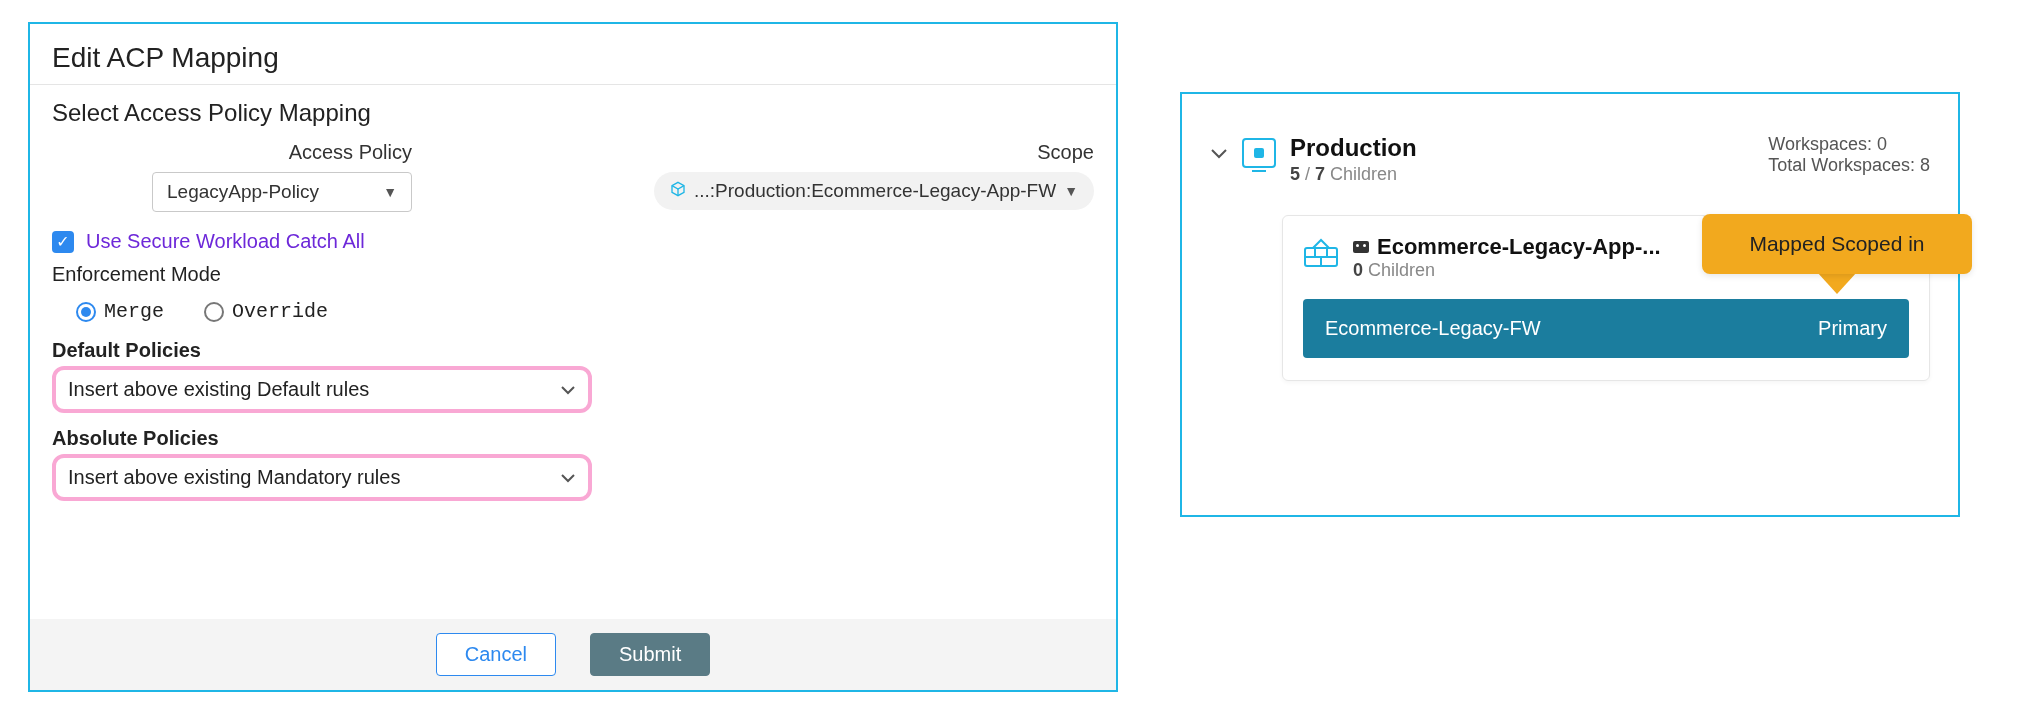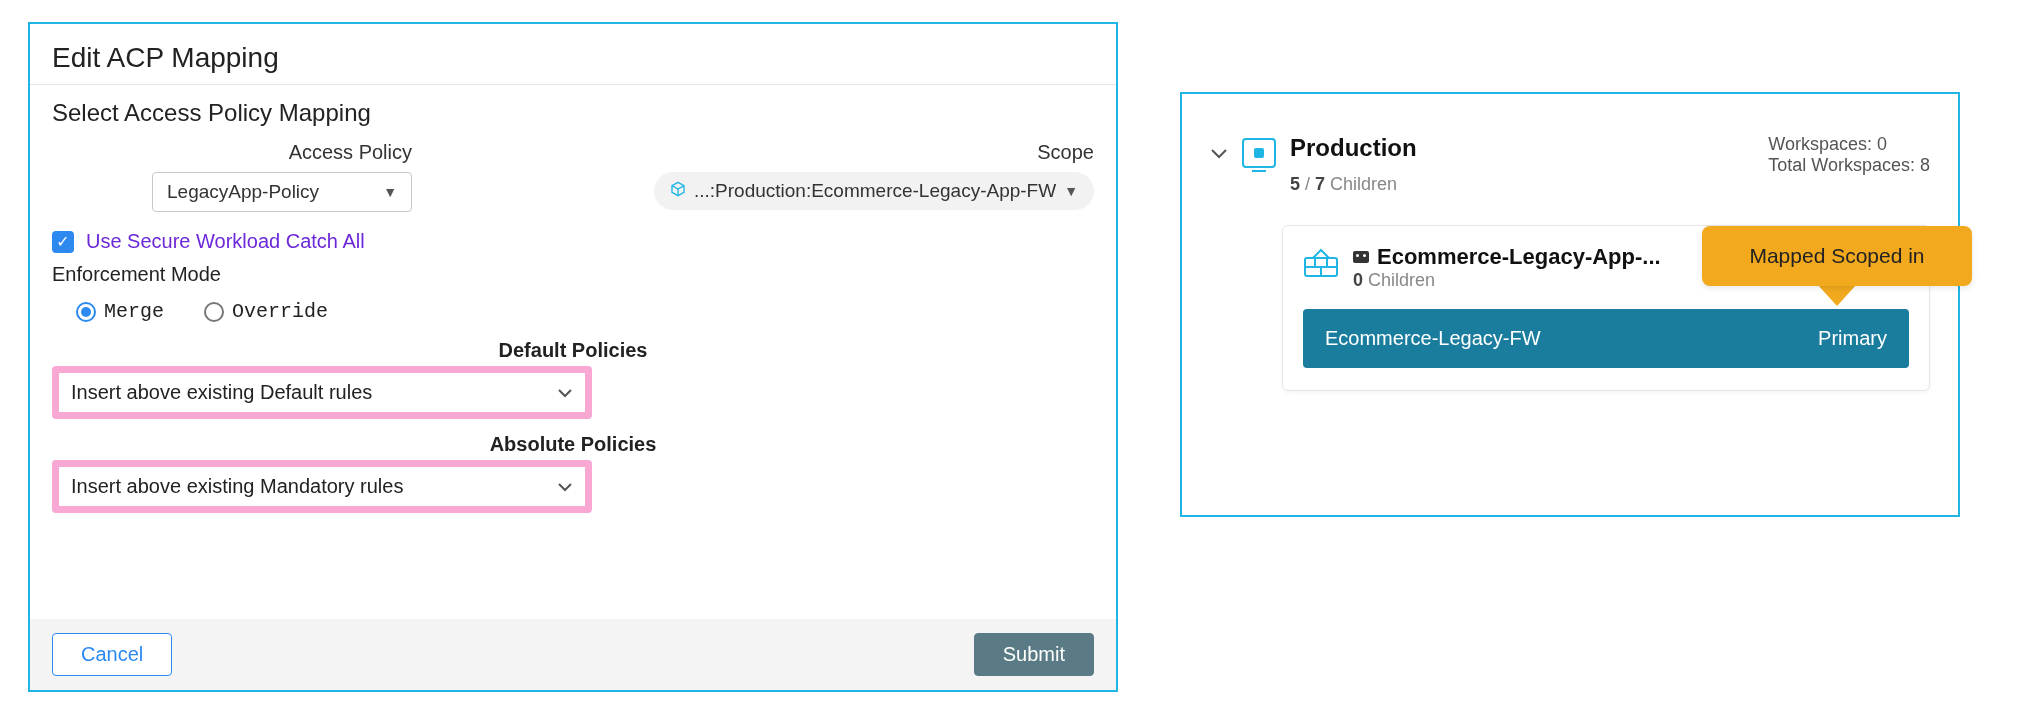--- a/index.html
+++ b/index.html
@@ -111,40 +111,40 @@
     padding: 8px 0 16px 24px;
   }
   .radio-item {display:flex;align-items:center;cursor:pointer;}
   .radio-outer {
     width:20px;height:20px;border:2px solid #777;border-radius:50%;
     display:inline-flex;align-items:center;justify-content:center;margin-right:8px;
   }
   .radio-outer.selected { border-color:#2d89ef;}
   .radio-inner {width:10px;height:10px;border-radius:50%;background:#2d89ef;}
   .radio-label{font-size:20px;color:#222;font-family:Liberation Mono, monospace;}
-  .bold-label {font-weight:600;font-size:20px;color:#222;margin-bottom:4px;text-align:center;}
+  .bold-label {font-weight:600;font-size:20px;color:#222;margin-bottom:4px;}
   .select-box {
     width:540px;
-    border:7px solid #f9a8d4;
-    border-radius:4px;
+    border:4px solid #f9a8d4;
+    border-radius:12px;
     padding:8px 12px;
     display:flex;align-items:center;justify-content:space-between;
     font-size:20px;
     color:#222;
     cursor:pointer;
     margin-bottom:14px;
   }
   .select-box .chevron { color:#555; font-size:16px;}
   .btn-bar {
     position:absolute;
     left:0; right:0; bottom:0;
     background:#f4f4f4;
     padding:14px 22px;
     display:flex;
-    justify-content:space-between;
+    justify-content:center;
     gap:34px;
   }
   .btn {
     padding:9px 28px;
     font-size:20px;
     border-radius:4px;
     cursor:pointer;
   }
   .btn-cancel { background:#fff;border:1px solid #2d89ef;color:#2d89ef;}
   .btn-submit { background:#5a7b85;border:1px solid #5a7b85;color:#fff;}
@@ -169,21 +169,21 @@
   }
   .monitor-icon{
     width:34px;height:30px;border:2px solid #1fb6e6;border-radius:4px;
     position:relative;margin-top:4px;
   }
   .monitor-icon::after{
     content:"";position:absolute;left:50%;bottom:-6px;width:14px;height:2px;background:#1fb6e6;transform:translateX(-50%);
   }
   .monitor-icon .dot{position:absolute;left:50%;top:50%;width:10px;height:10px;background:#1fb6e6;border-radius:2px;transform:translate(-50%,-50%);}
   .root-title{font-size:24px;font-weight:700;color:#111;}
-  .root-sub{font-size:18px;color:#888;margin-top:12px;}
+  .root-sub{font-size:18px;color:#888;margin-top:2px;}
   .root-sub b{color:#444;font-weight:600;}
   .stats-col{margin-left:auto;text-align:left;font-size:18px;color:#555;}
   .stats-col .line{white-space:nowrap;}
   .child-card{
     margin:30px 0 0 72px;
     border:1px solid #e6e6e6;
     border-radius:6px;
     padding:18px 20px 22px 20px;
     position:relative;
     box-shadow:0 2px 4px rgba(0,0,0,0.04);
@@ -209,21 +209,21 @@
     border-radius:4px;
     padding:18px 22px;
     display:flex;
     justify-content:space-between;
     align-items:center;
     font-size:20px;
     cursor:pointer;
   }
   .callout{
     position:absolute;
-    top:132px;
+    top:120px;
     right:-14px;
     left:auto;
   }
   .callout-bubble{
     background:#f2a91e;
     color:#222;
     font-size:21px;
     padding:16px 22px;
     border-radius:8px;
     text-align:center;

